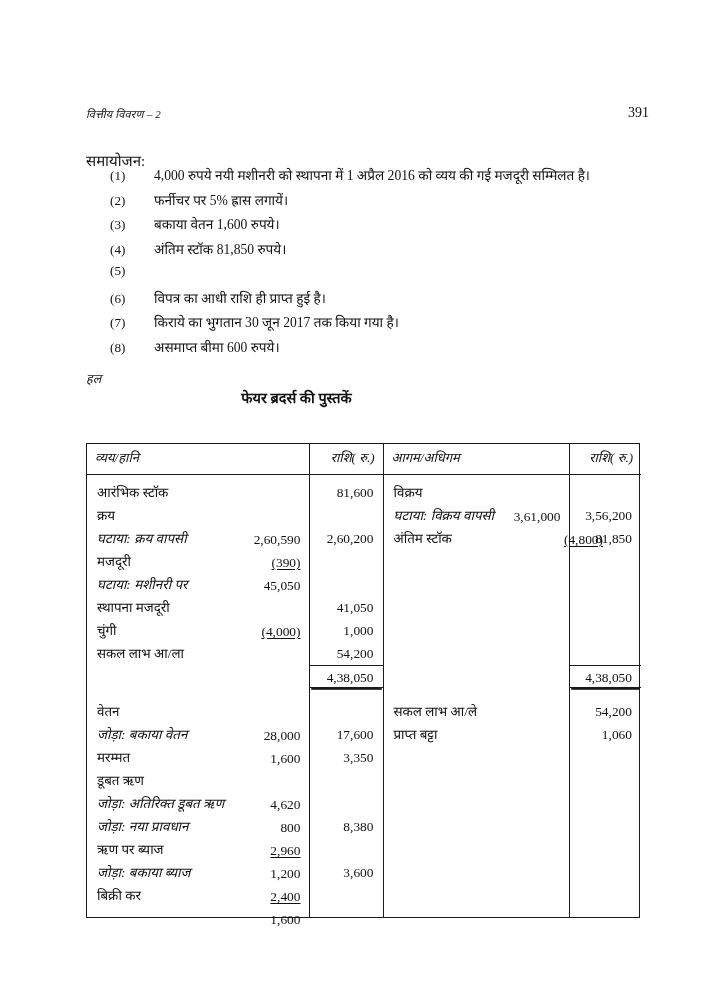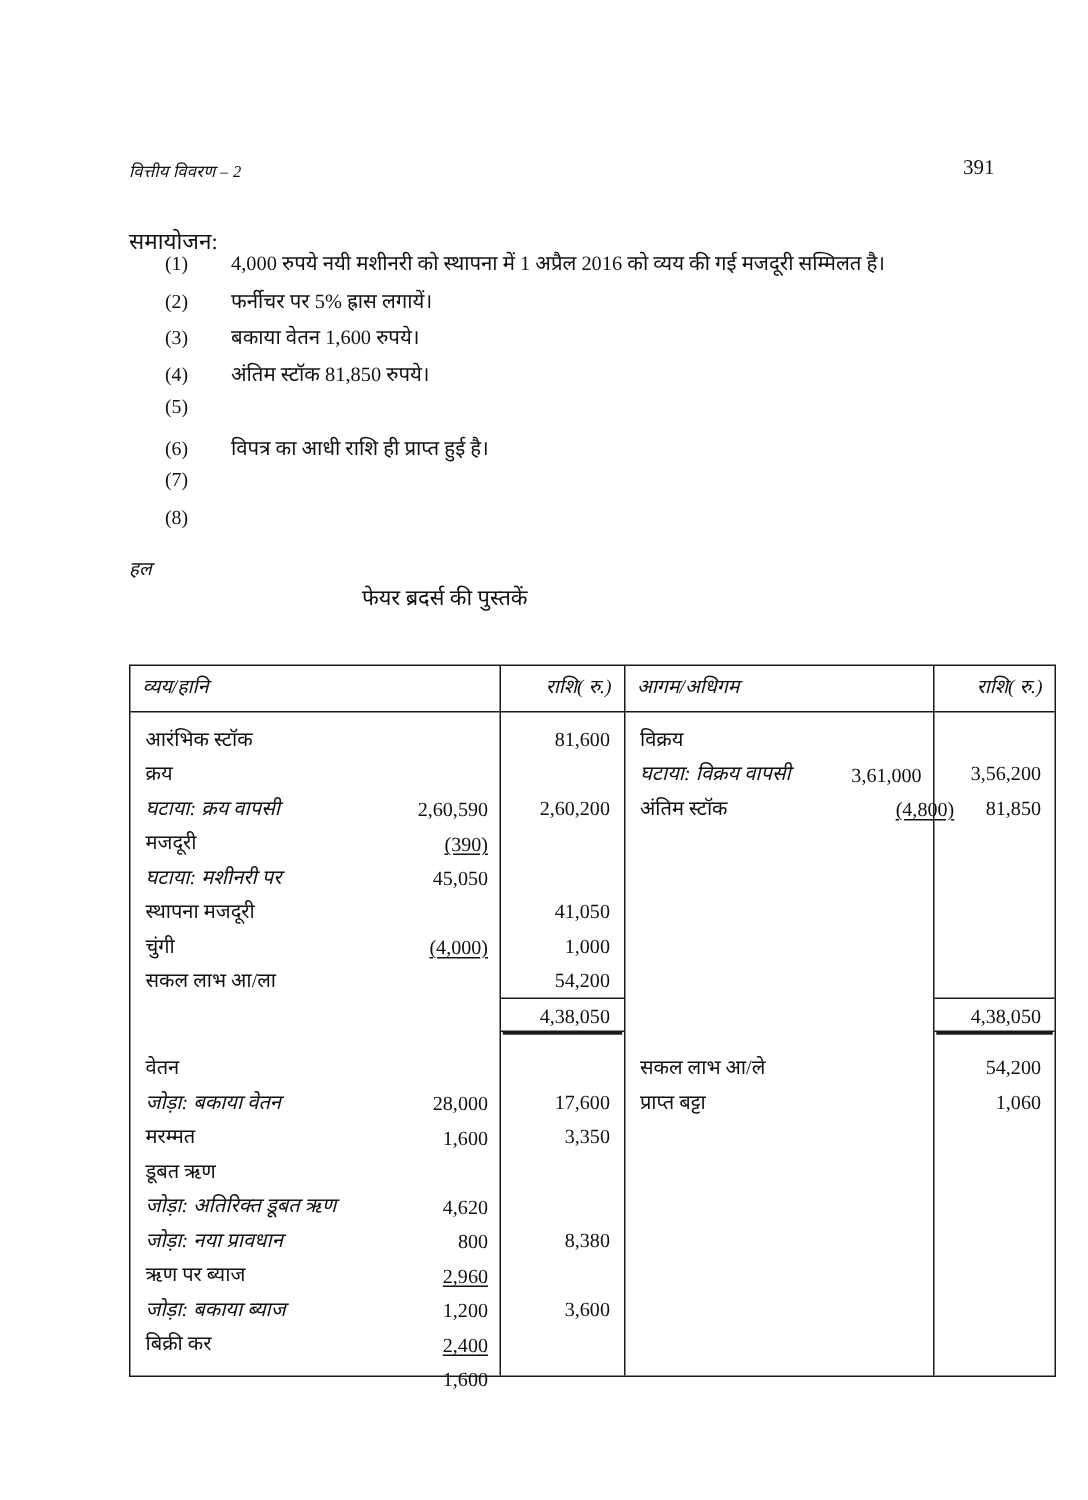--- a/index.html
+++ b/index.html
@@ -27,21 +27,21 @@
   .runhead {
     position: absolute;
     left: 86px;
     top: 106px;
     font-size: 11px;
     font-style: italic;
     letter-spacing: .2px;
   }
   .folio {
     position: absolute;
-    right: 62px;
+    right: 76px;
     top: 105px;
     font-size: 14px;
   }
 
   
   .sec-title {
     position: absolute;
     left: 86px;
     top: 150px;
     font-size: 15px;
@@ -76,31 +76,31 @@
     font-size: 12.5px;
     font-style: italic;
   }
 
   
   .stmt-head {
     position: absolute;
     left: 0;
     width: 593px;
     text-align: center;
-    font-weight: normal;
+    font-weight: bold;
   }
   .stmt-head-1 { top: 387px; font-size: 14.5px; }
   .stmt-head-2 { top: 409px; font-size: 15px; }
 
   
   .acct {
     position: absolute;
     left: 86px;
     top: 443px;
-    width: 618px;
+    width: 554px;
     border: 1.6px solid #1a1a1a;
     box-sizing: border-box;
   }
   .acct table {
     border-collapse: collapse;
     width: 100%;
     table-layout: fixed;
   }
   .acct col.c1 { width: 222px; }
   .acct col.c2 { width: 74px; }
@@ -198,23 +198,25 @@
       </div>
       <div class="adj-row">
         <span class="adj-num">(5)</span>
       </div>
       <div class="adj-row">
         <span class="adj-num">(6)</span>
         <span class="adj-text">विपत्र का आधी राशि ही प्राप्त हुई है।</span>
       </div>
       <div class="adj-row">
         <span class="adj-num">(7)</span>
+        <span class="adj-text">किराये का भुगतान 30 जून 2017 तक किया गया है।</span>
       </div>
       <div class="adj-row">
         <span class="adj-num">(8)</span>
+        <span class="adj-text">असमाप्त बीमा 600 रुपये।</span>
       </div>
     </div>
 
   <div class="hal">हल</div>
   <div class="stmt-head stmt-head-1">फेयर ब्रदर्स की पुस्तकें</div>
 
   <div class="acct">
     <table>
       <colgroup>
         <col class="c1">

